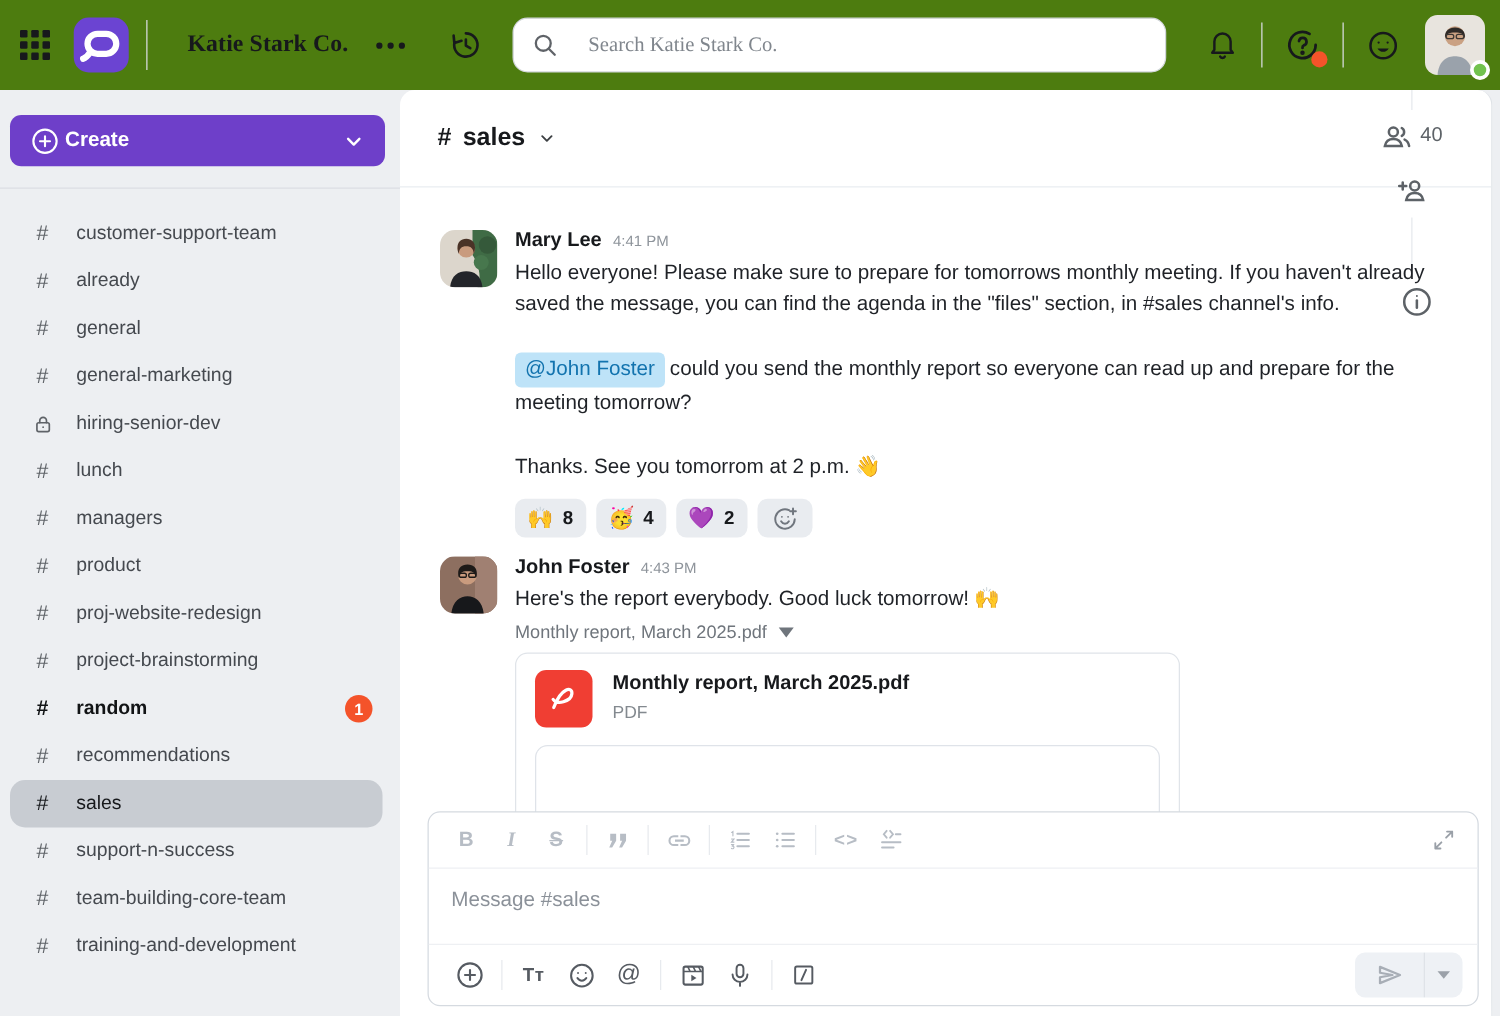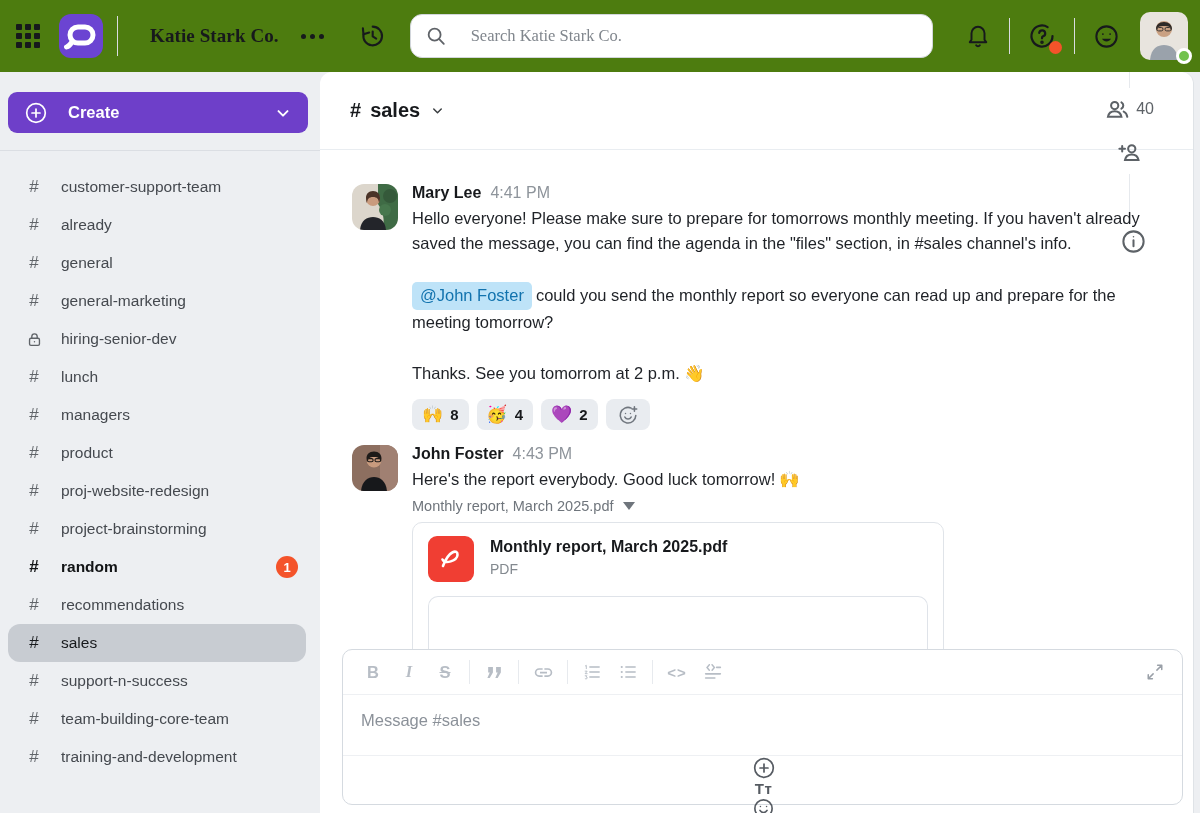--- a/index.html
+++ b/index.html
@@ -26,21 +26,21 @@
   .tb-avatar { width:48px; height:48px; border-radius:10px; margin-left:14px; position:relative; cursor:pointer; }
   .tb-avatar svg { border-radius:10px; display:block; }
   .presence { position:absolute; right:-4px; bottom:-4px; width:16px; height:16px; border-radius:50%; background:#72c24e; border:3px solid #fff; }
 
   
   .app-body { display:flex; height:741px; background:#edeff2; }
 
   
   .sidebar { width:320px; flex:none; padding-top:20px; }
   .create-btn { height:41px; margin:0 12px 0 8px; background:#6e3fc9; border-radius:9px; display:flex; align-items:center; padding:0 16px; cursor:pointer; color:#fff; }
-  .create-btn .lbl { font-size:16.5px; font-weight:700; margin-left:20px; }
+  .create-btn .lbl { font-size:16.5px; font-weight:700; margin-left:4px; }
   .create-btn .chev { margin-left:auto; display:flex; }
   .side-divider { height:1px; background:#dbdee3; margin-top:17px; }
   .channel-list { padding-top:17px; }
   .chan-row { height:38px; display:flex; align-items:center; padding:0 14px 0 24px; cursor:pointer; color:#45494f; }
   .chan-row .cicon { width:20px; flex:none; display:flex; align-items:center; justify-content:center; color:#5f6368; font-size:17px; }
   .chan-row .clabel { margin-left:17px; font-size:15.5px; white-space:nowrap; }
   .chan-row.selected { background:#c8ccd2; border-radius:12px; margin:0 14px 0 8px; padding-left:16px; }
   .chan-row.selected .clabel, .chan-row.selected .cicon { color:#17191c; font-weight:500; }
   .chan-row.unread .clabel, .chan-row.unread .cicon { color:#121416; font-weight:700; }
   .chan-badge { margin-left:auto; margin-right:8px; min-width:22px; height:22px; border-radius:50%; background:#f4532a; color:#fff; font-size:13px; font-weight:700; display:flex; align-items:center; justify-content:center; }
@@ -59,21 +59,21 @@
 
   
   .messages { flex:1; position:relative; overflow:hidden; padding:34px 30px 0 32px; }
   .msg { display:flex; gap:14px; }
   .msg + .msg { margin-top:15px; }
   .avatar { width:46px; height:46px; border-radius:12px; flex:none; overflow:hidden; }
   .avatar svg { display:block; }
   .msg-body { flex:1; min-width:0; }
   .msg-head { display:flex; align-items:baseline; }
   .author { font-size:16px; font-weight:700; color:#17191c; }
-  .mtime { font-size:16px; color:#8e949b; margin-left:9px; }
+  .mtime { font-size:12px; color:#8e949b; margin-left:9px; }
   .mtext { font-size:16.5px; line-height:25px; color:#1f2227; margin-top:4px; max-width:760px; }
   .mpara { margin-top:26px; font-size:16.5px; line-height:25px; color:#1f2227; max-width:760px; }
   .mention { display:inline-block; background:#bee3f8; color:#1273ae; border-radius:5px; padding:1px 8px 2px; margin-right:4px; }
   .reactions { display:flex; gap:8px; margin-top:13px; }
   .reaction { height:31px; padding:0 10px; background:#e9ecf0; border-radius:8px; display:flex; align-items:center; gap:7px; cursor:pointer; }
   .reaction .emo { font-size:17px; }
   .reaction .cnt { font-size:15px; font-weight:700; color:#17191c; }
   .add-reaction { width:44px; height:31px; background:#e9ecf0; border-radius:8px; display:flex; align-items:center; justify-content:center; cursor:pointer; }
   .file-label { margin-top:6px; display:flex; align-items:center; color:#6f757c; font-size:14.5px; cursor:pointer; }
   .file-label .tri { width:0; height:0; border-left:6px solid transparent; border-right:6px solid transparent; border-top:8px solid #6f757c; margin-left:9px; }
@@ -91,21 +91,21 @@
   .comp-toolbar { height:45px; display:flex; align-items:center; padding:0 12px; border-bottom:1px solid #eef0f3; }
   .fmt-btn { width:36px; height:32px; display:flex; align-items:center; justify-content:center; color:#b7bdc5; cursor:pointer; font-size:16.5px; }
   .fmt-btn.bold { font-weight:800; }
   .fmt-btn.italic { font-style:italic; font-weight:700; font-family:"Liberation Serif", serif; }
   .fmt-btn.strike { text-decoration:line-through; font-weight:700; }
   .fmt-sep { width:1px; height:24px; background:#e7eaee; margin:0 6px; }
   .expand-btn { margin-left:auto; padding:6px; cursor:pointer; display:flex; }
   .comp-input { height:60px; padding:16px 18px 0; }
   .comp-input input { width:100%; border:none; outline:none; font-size:16.5px; font-family:inherit; color:#3c4043; background:transparent; }
   .comp-input input::placeholder { color:#8b9199; }
-  .comp-actions { height:49px; display:flex; align-items:center; padding:0 12px 0 14px; border-top:1px solid #eef0f3;flex-direction:column; }
+  .comp-actions { height:49px; display:flex; align-items:center; padding:0 12px 0 14px; border-top:1px solid #eef0f3; }
   .act-btn { width:38px; height:34px; display:flex; align-items:center; justify-content:center; color:#565b62; cursor:pointer; }
   .act-btn.txt { font-size:15px; font-weight:700; letter-spacing:.5px; }
   .act-btn.at { font-size:19px; font-weight:400; }
   .act-sep { width:1px; height:24px; background:#e7eaee; margin:0 6px; }
   .send-group { margin-left:auto; height:36px; width:86px; background:#eef1f5; border-radius:8px; display:flex; align-items:center; overflow:hidden; }
   .send-btn { flex:1; height:100%; display:flex; align-items:center; justify-content:center; cursor:pointer; }
   .send-sep { width:1px; height:100%; background:#dfe3e8; }
   .send-caret { width:30px; height:100%; display:flex; align-items:center; justify-content:center; cursor:pointer; }
   .send-caret .tri { width:0; height:0; border-left:5px solid transparent; border-right:5px solid transparent; border-top:6px solid #9ba1a9; }
 </style>

